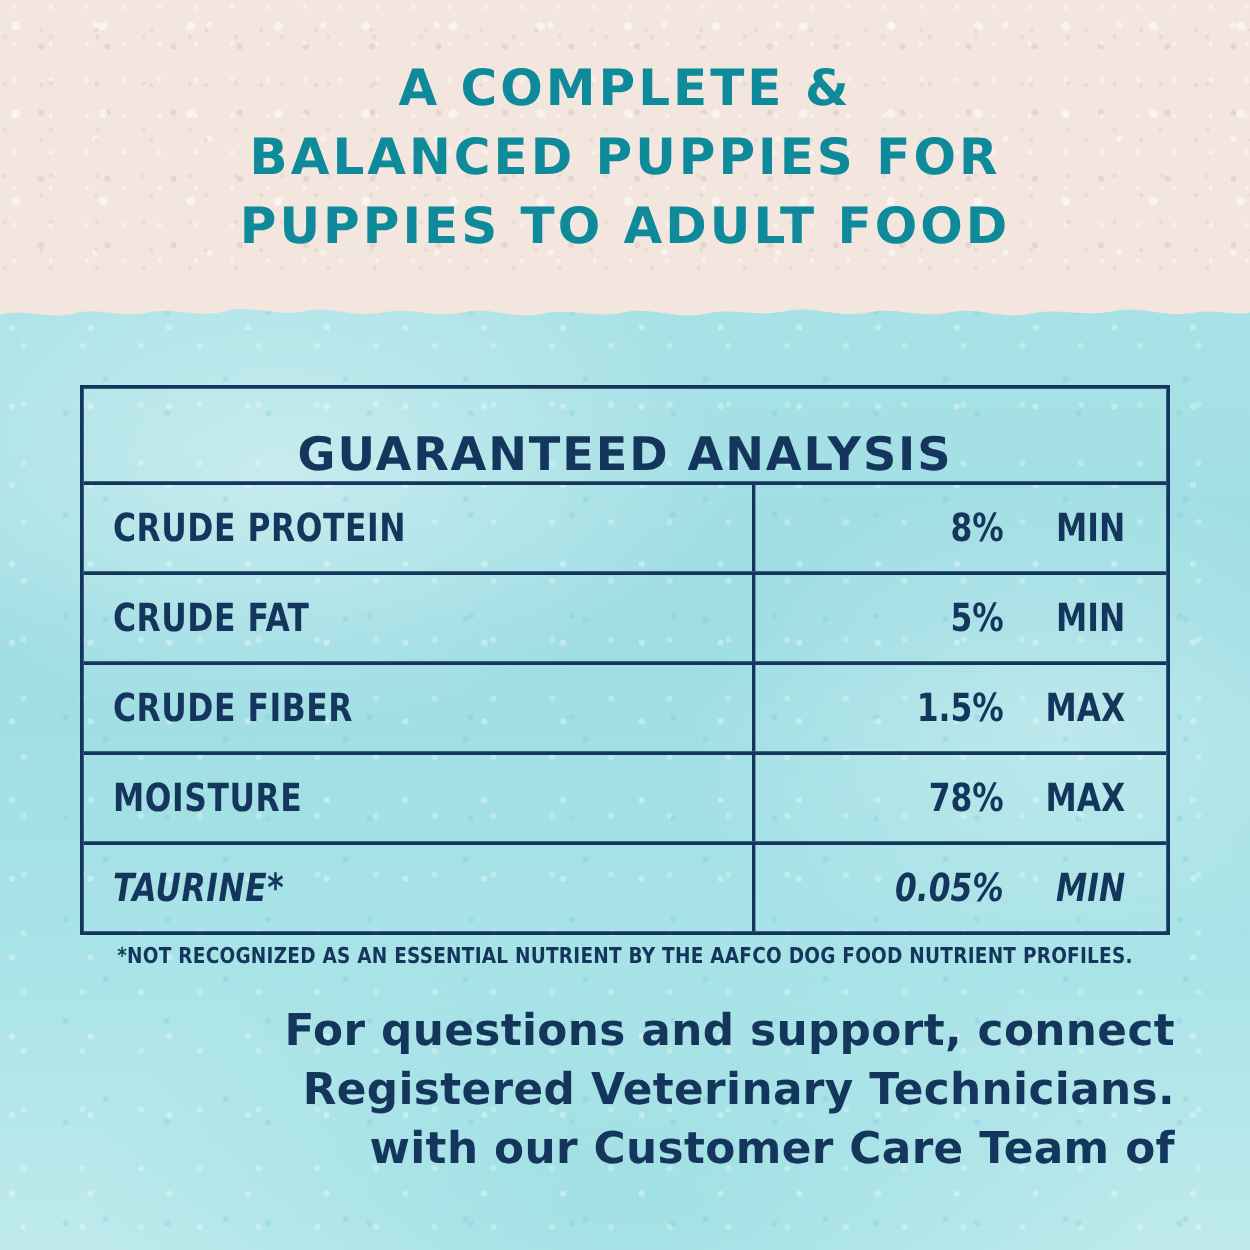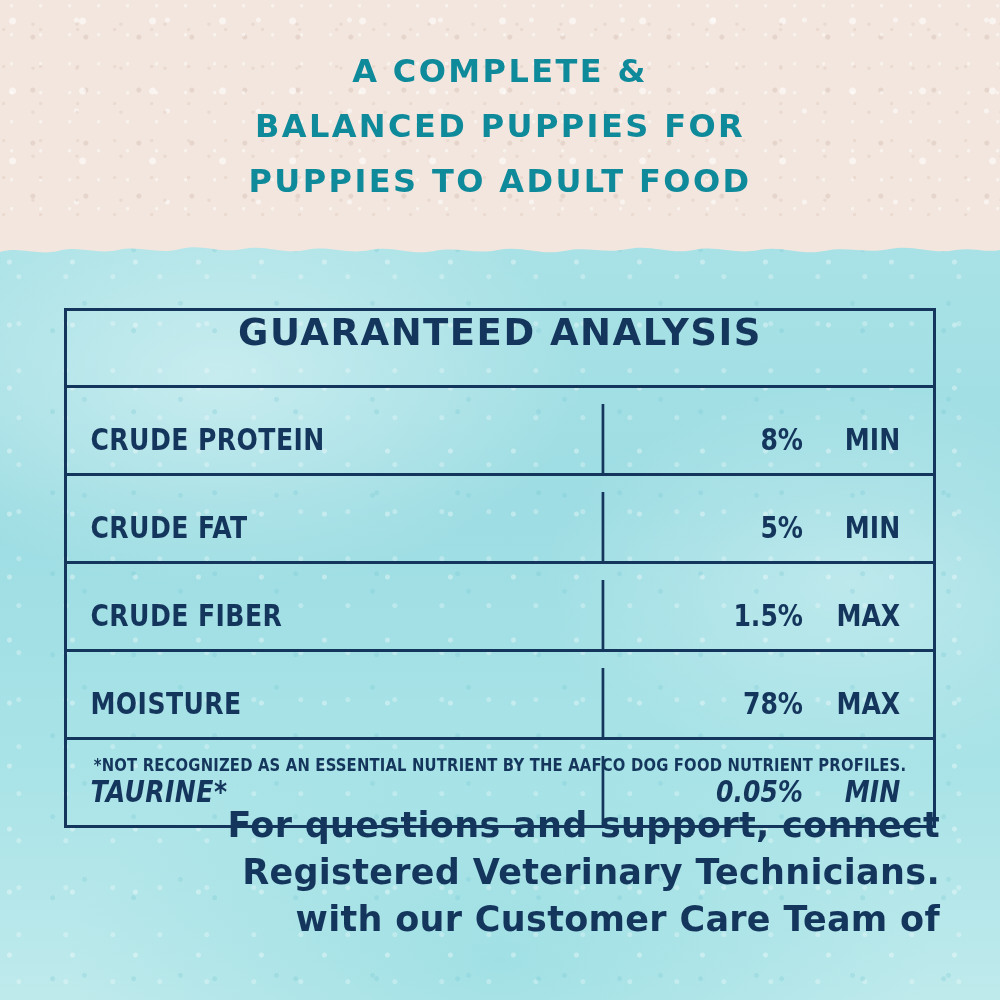--- a/index.html
+++ b/index.html
@@ -51,21 +51,21 @@
 
   .headline {
     position: absolute;
     left: 0;
     top: 44px;
     width: 1000px;
     text-align: center;
     color: #0e8a9b;
     font-family: "DejaVu Sans", sans-serif;
     font-weight: 700;
-    font-size: 32px;
+    font-size: 40px;
     line-height: 55px;
     letter-spacing: 2.4px;
     z-index: 5;
   }
   .headline .line { display: block; white-space: nowrap; }
 
   
   .teal-bg {
     position: absolute;
     left: 0;
@@ -109,36 +109,35 @@
     top: 308px;
     width: 872px;
     border: 3px solid #15365c;
     box-sizing: border-box;
     z-index: 6;
   }
   .ga-title-row {
     height: 74px;
     border-bottom: 3px solid #15365c;
     display: flex;
-    align-items: flex-start;
+    align-items: flex-end;
     justify-content: center;
   }
   .ga-title {
     font-family: "DejaVu Sans", sans-serif;
     font-weight: 700;
     font-size: 37px;
     letter-spacing: 1.5px;
     color: #15365c;
   }
   .ga-row {
     height: 69px;
     display: flex;
     align-items: stretch;
     border-bottom: 3px solid #15365c;
-    margin-top: 16px;
   }
   .ga-row:last-child { border-bottom: none; font-style: italic; }
 
   .ga-name {
     flex: 0 0 597px;
     display: flex;
     align-items: center;
     padding-left: 26px;
     box-sizing: border-box;
     border-right: 3px solid #15365c;

